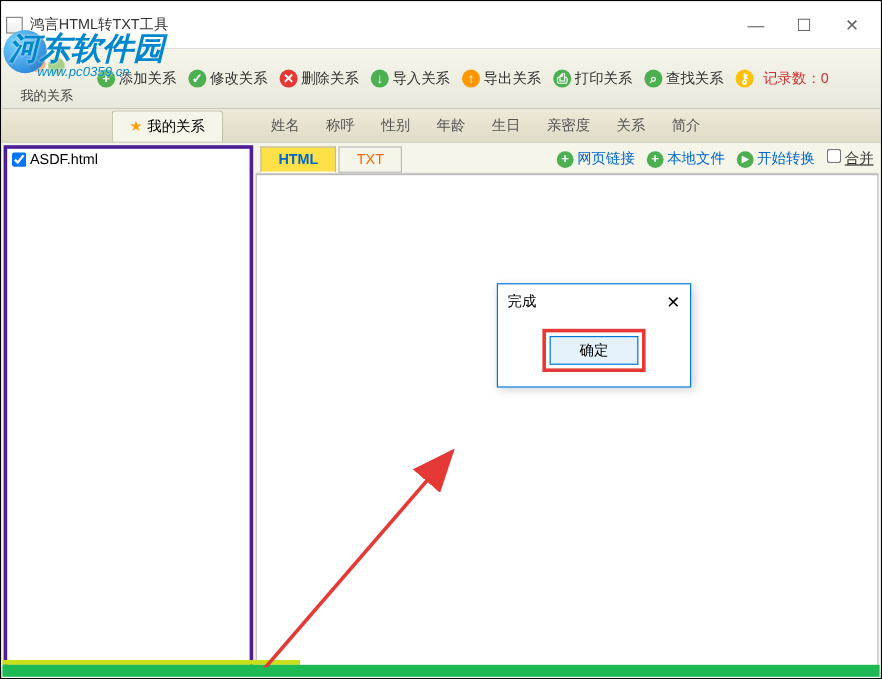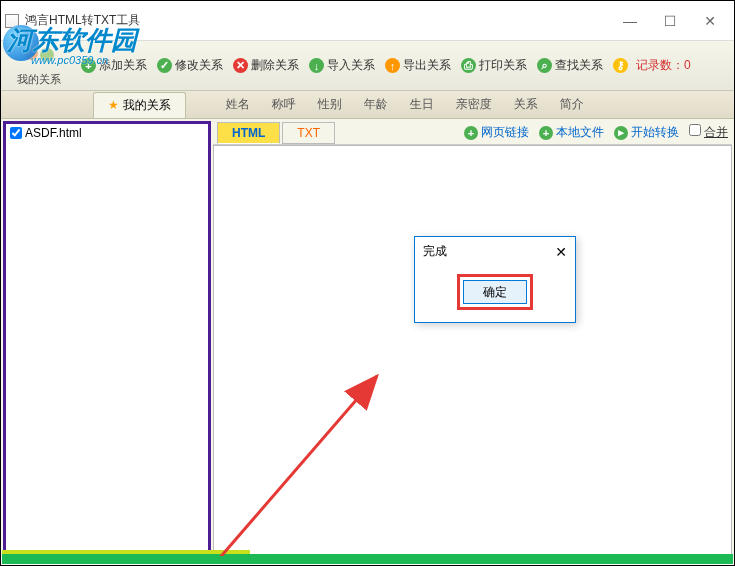--- a/index.html
+++ b/index.html
@@ -57,21 +57,21 @@
 .merge-chk input { width: 12px; height: 12px; }
 
 .content { flex: 1; background: #fff; border: 1px solid #bbb; position: relative; }
 
 .dialog { position: absolute; top: 90px; left: 160px; width: 162px; border: 1px solid #0078d7; background: #fff; box-shadow: 2px 2px 8px rgba(0,0,0,0.2); font-size: 12px; z-index: 30; margin-left: 40px; }
 .dialog-title { display: flex; align-items: center; justify-content: space-between; padding: 6px 8px; }
 .dialog-title .close { font-size: 14px; cursor: pointer; }
 .dialog-body { padding: 12px 14px 10px; }
 .dialog-btns { padding: 8px 12px 12px; text-align: center; }
 .ok-highlight { border: 3px solid #e53935; padding: 3px; display: inline-block; }
-.ok-btn { width: 64px; height: 24px; border: 1px solid #0078d7; background: #e5f1fb; font-size: 12px; cursor: pointer; }
+.ok-btn { width: 74px; height: 24px; border: 1px solid #0078d7; background: #e5f1fb; font-size: 12px; cursor: pointer; }
 
 .arrow-svg { position: absolute; top: 0; left: 0; width: 100%; height: 100%; pointer-events: none; z-index: 25; }
 
 .statusbar { position: absolute; bottom: 1px; left: 1px; right: 1px; height: 10px; background: #1db954; }
 .status-yellow { position: absolute; bottom: 11px; left: 1px; width: 248px; height: 4px; background: #c8e01c; }
 </style>
 </head>
 <body>
 
 <div class="titlebar">

